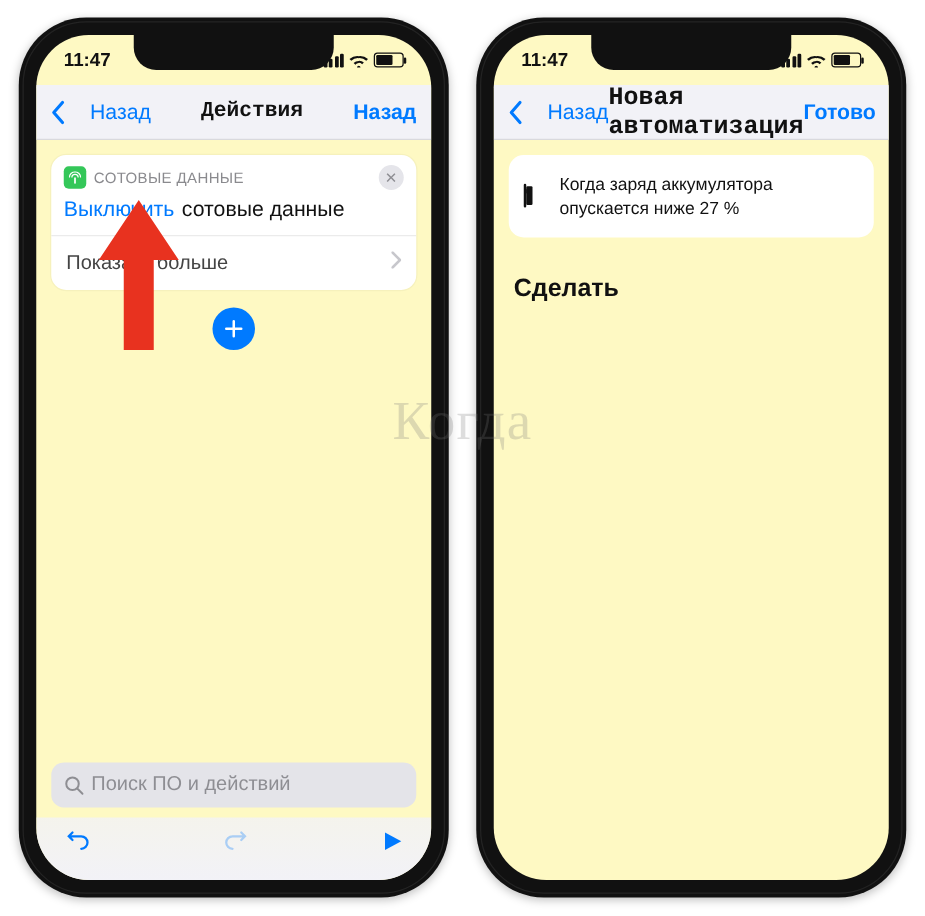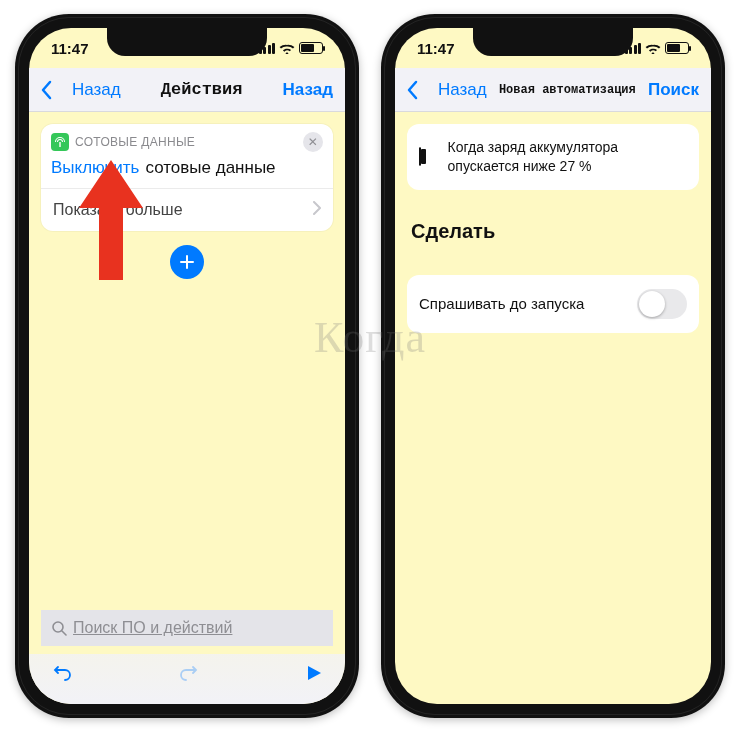--- a/index.html
+++ b/index.html
@@ -52,21 +52,21 @@
 
   .nav-bar {
     height: 44px; display:flex; align-items:center; justify-content:space-between;
     padding: 0 12px; font-size:17px;
     border-bottom:1px solid rgba(0,0,0,.1);
     background:#f2f2f7;
   }
   .nav-back { display:flex; align-items:center; color:#007aff; gap:19px; font-size:17px;}
   .nav-back svg{display:block}
   .nav-title { font-weight:600; color:#111;font-family:Liberation Mono, monospace; }
-  .nav-title.small{ font-size:12px;}
+  .nav-title.small{ font-size:20px;}
   .nav-next { color:#007aff; font-weight:600;}
 
   .content { flex:1; padding: 12px 12px 0 12px; overflow:hidden; position:relative;}
   .card {
     background:#fff; border-radius:12px; overflow:hidden;
     box-shadow: 0 0 0 1px rgba(0,0,0,.03);
   }
 
   .card-header {
     display:flex; align-items:center; padding:8px 10px 4px 10px;
@@ -92,23 +92,23 @@
   .chev{ color:#c7c7cc; }
 
   .add-btn {
     width:34px;height:34px;border-radius:50%;background:#007aff;
     display:flex;align-items:center;justify-content:center;color:#fff;
     margin:14px auto 0 auto; font-size:22px; font-weight:300;
   }
 
   .search-bar {
     position:absolute; left:12px; right:12px; bottom:58px;
-    height:36px; background:#e4e4e9; border-radius:0;
+    height:36px; background:#e4e4e9; border-radius:10px;
     display:flex; align-items:center; gap:6px; padding:0 10px;
-    color:#8e8e93; font-size:16px;text-decoration:underline;
+    color:#8e8e93; font-size:16px;
   }
   .toolbar {
     position:absolute; left:0; right:0; bottom:0; height:50px;
     display:flex; align-items:center; justify-content:space-between;
     padding:0 22px 12px 22px;
     background:linear-gradient(#f2f2f7cc,#f2f2f7);
   }
   .tb-btn{ color:#007aff; font-size:20px;}
   .tb-btn.dim{ opacity:.3;}
   .tb-play svg{display:block}
@@ -276,37 +276,33 @@
       </div>
 
       <div class="nav-bar">
         <div class="nav-back">
           <svg width="12" height="20" viewBox="0 0 12 20">
               <path fill="none" stroke="#007aff" stroke-width="2.5" stroke-linecap="round" stroke-linejoin="round" d="M9 2l-7 8 7 8"></path>
             </svg>
           <span>Назад</span>
         </div>
         <span class="nav-title small">Новая автоматизация</span>
-        <span class="nav-next">Поиск</span>
+        <span class="nav-next">Готово</span>
       </div>
 
       <div class="content">
         <div class="cell small-text">
           <span class="battery-icon">
             <span class="outer"><span class="inner"></span></span>
           </span>
           <span class="txt">Когда заряд аккумулятора опускается ниже 27 %</span>
         </div>
 
         <div style="height:22px"></div>
         <div class="section-title">Сделать</div>
 
         <div style="height:22px"></div>
-        <div class="cell">
-          <span>Спрашивать до запуска</span>
-          <span class="switch"></span>
-        </div>
       </div>
     </div>
   </div>
 </div>
 
 <div class="watermark">Когда</div>
 
 </body></html>

